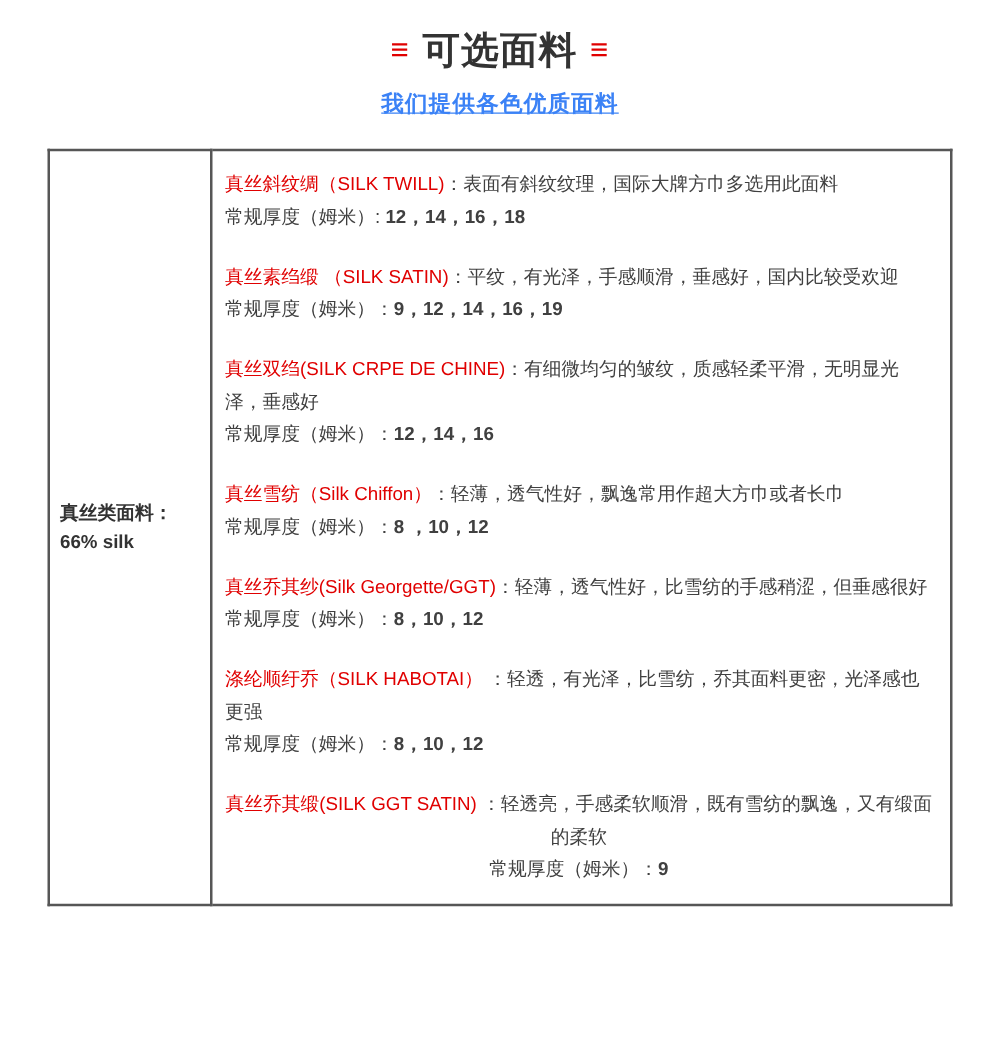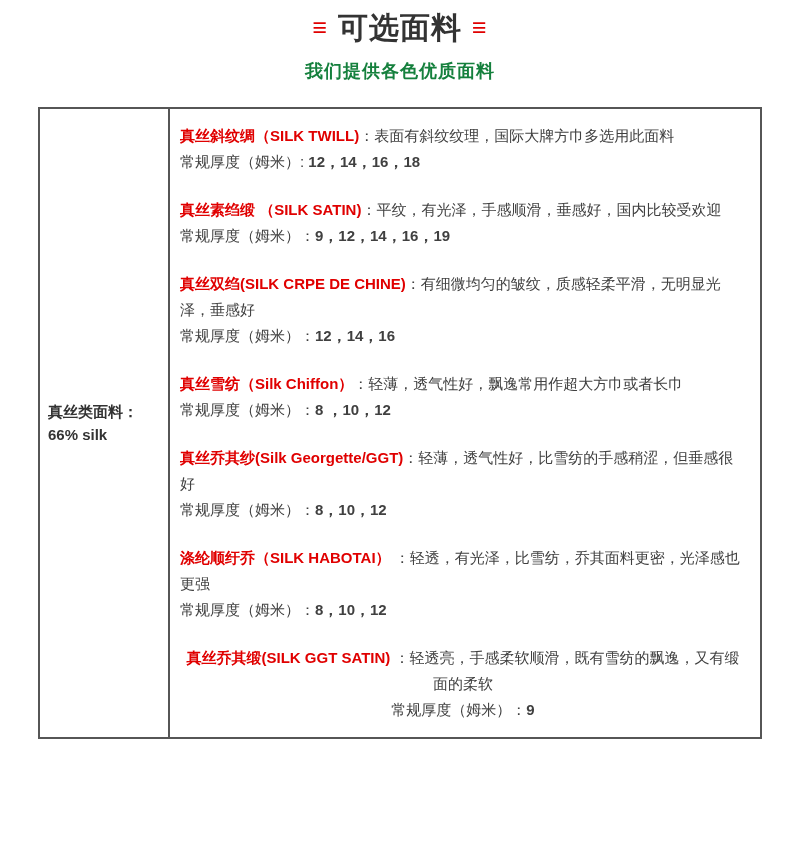--- a/index.html
+++ b/index.html
@@ -7,41 +7,42 @@
     margin: 0;
     padding: 0;
     background: #ffffff;
   }
   body {
     width: 800px;
     min-height: 846px;
     font-family: "Liberation Sans", "DejaVu Sans", sans-serif;
     color: #404040;
   }
-  .header { text-align: center; padding-top: 8px; }
+  .header { text-align: center; padding-top: 20px; }
   .title {
     margin: 0;
     font-size: 30px;
     font-weight: 700;
     color: #333333;
     letter-spacing: 1px;
   }
   .title .decor {
     color: #e00000;
     font-size: 25px;
     margin: 0 10px;
     font-weight: 700;
     vertical-align: 2px;
   }
   .subtitle {
     margin: 10px 0 0 0;
     font-size: 18px;
     font-weight: 700;
-    color: #15803d;
+    color: #3b82f6;
     letter-spacing: 1px;
+    text-decoration: underline;
   }
   table.fabric {
     width: 724px;
     margin: 24px auto 20px auto;
     border-collapse: collapse;
   }
   table.fabric td {
     border: 2px solid #565656;
     vertical-align: middle;
   }
@@ -53,21 +54,21 @@
     line-height: 23px;
     color: #333333;
   }
   td.content {
     padding: 14px 14px 14px 10px;
     font-size: 15px;
     line-height: 26px;
   }
   .item { margin-bottom: 22px; }
   .item:last-child { margin-bottom: 0; text-align: center; }
-  .fabric-name { color: #e00000; font-weight: 700; }
+  .fabric-name { color: #e00000; font-weight: 400; }
   .red { color: #e00000; }
   .bold { font-weight: 700; }
   p { margin: 0; }
 </style>
 </head>
 <body>
 
 <div class="header">
   <h1 class="title"><span class="decor">≡</span><span>可选面料</span><span class="decor">≡</span></h1>
   <h2 class="subtitle">我们提供各色优质面料</h2>

